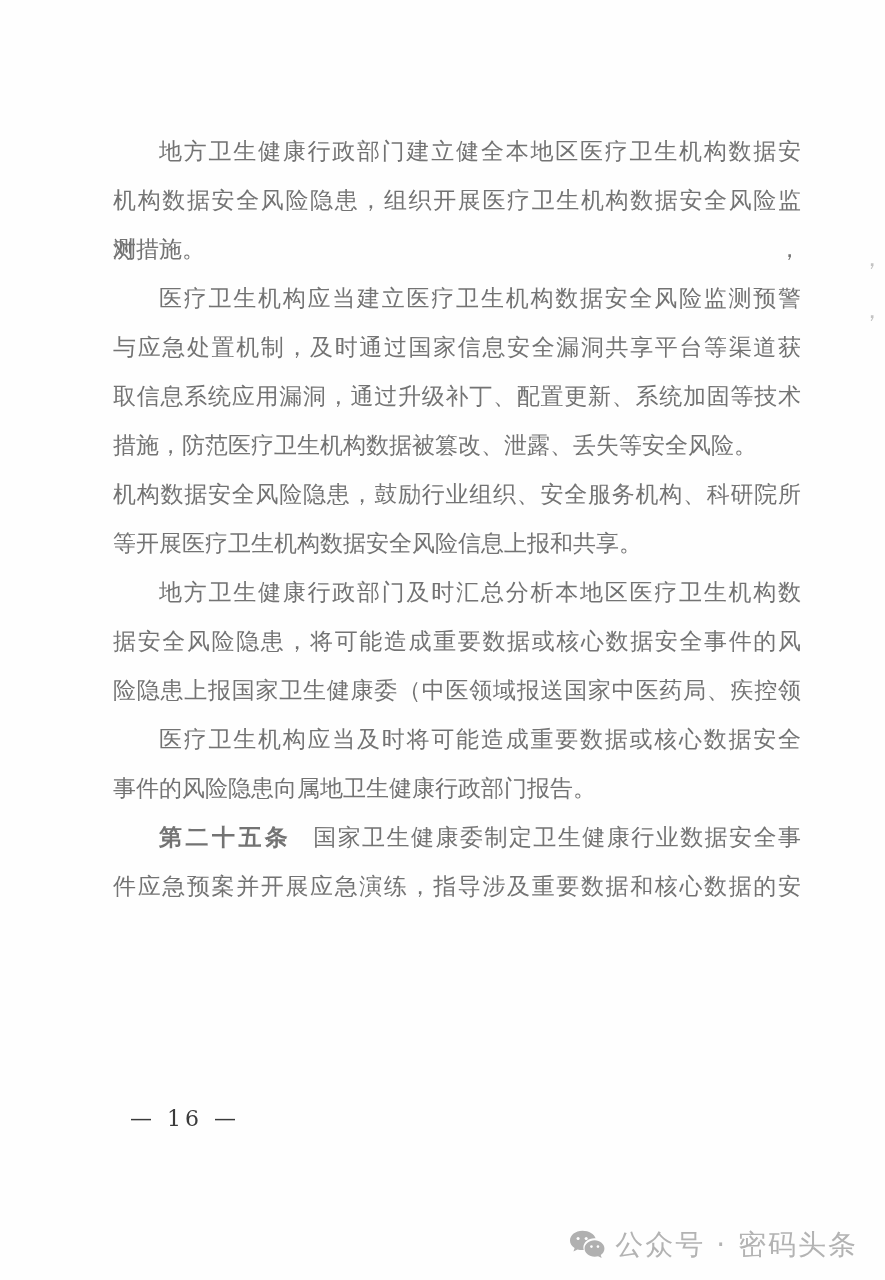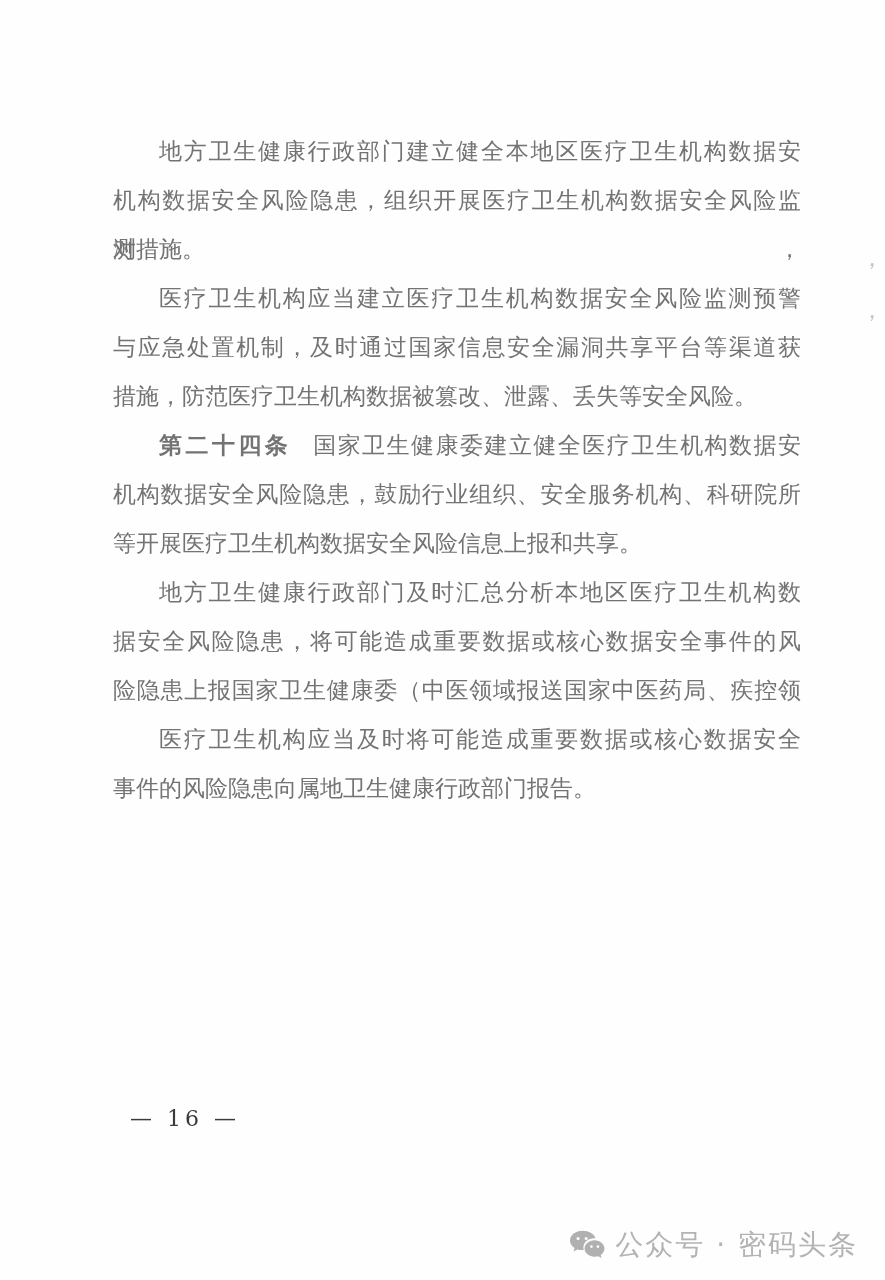--- a/index.html
+++ b/index.html
@@ -81,35 +81,39 @@
 
   <div class="content" id="content">
       <div class="paragraph">
         <div class="line first fill"><span>地方卫生健康行政部门建立健全本地区医疗卫生机构数据安</span></div>
         <div class="line fill"><span>机构数据安全风险隐患，组织开展医疗卫生机构数据安全风险监测，</span></div>
         <div class="line"><span>对措施。</span></div>
       </div>
       <div class="paragraph">
         <div class="line first fill"><span>医疗卫生机构应当建立医疗卫生机构数据安全风险监测预警</span></div>
         <div class="line fill"><span>与应急处置机制，及时通过国家信息安全漏洞共享平台等渠道获</span></div>
+        <div class="line fill"><span>取信息系统应用漏洞，通过升级补丁、配置更新、系统加固等技术</span></div>
         <div class="line"><span>措施，防范医疗卫生机构数据被篡改、泄露、丢失等安全风险。</span></div>
       </div>
       <div class="paragraph">
-        <div class="line first fill"><span class="article-no">第二十四条</span><span>国家卫生健康委建立健全医疗卫生机构数据安</span></div>
         <div class="line fill"><span>机构数据安全风险隐患，鼓励行业组织、安全服务机构、科研院所</span></div>
         <div class="line"><span>等开展医疗卫生机构数据安全风险信息上报和共享。</span></div>
       </div>
       <div class="paragraph">
         <div class="line first fill"><span>地方卫生健康行政部门及时汇总分析本地区医疗卫生机构数</span></div>
         <div class="line fill"><span>据安全风险隐患，将可能造成重要数据或核心数据安全事件的风</span></div>
         <div class="line fill"><span>险隐患上报国家卫生健康委（中医领域报送国家中医药局、疾控领</span></div>
       </div>
       <div class="paragraph">
         <div class="line first fill"><span>医疗卫生机构应当及时将可能造成重要数据或核心数据安全</span></div>
         <div class="line"><span>事件的风险隐患向属地卫生健康行政部门报告。</span></div>
+      </div>
+      <div class="paragraph">
+        <div class="line first fill"><span class="article-no">第二十五条</span><span>国家卫生健康委制定卫生健康行业数据安全事</span></div>
+        <div class="line fill"><span>件应急预案并开展应急演练，指导涉及重要数据和核心数据的安</span></div>
       </div>
     </div>
 
   <span class="artifact a1">，</span>
   <span class="artifact a2">，</span>
 
   <div class="page-number">— 16 —</div>
 
   <div class="watermark">
     <span class="wm-icon">

